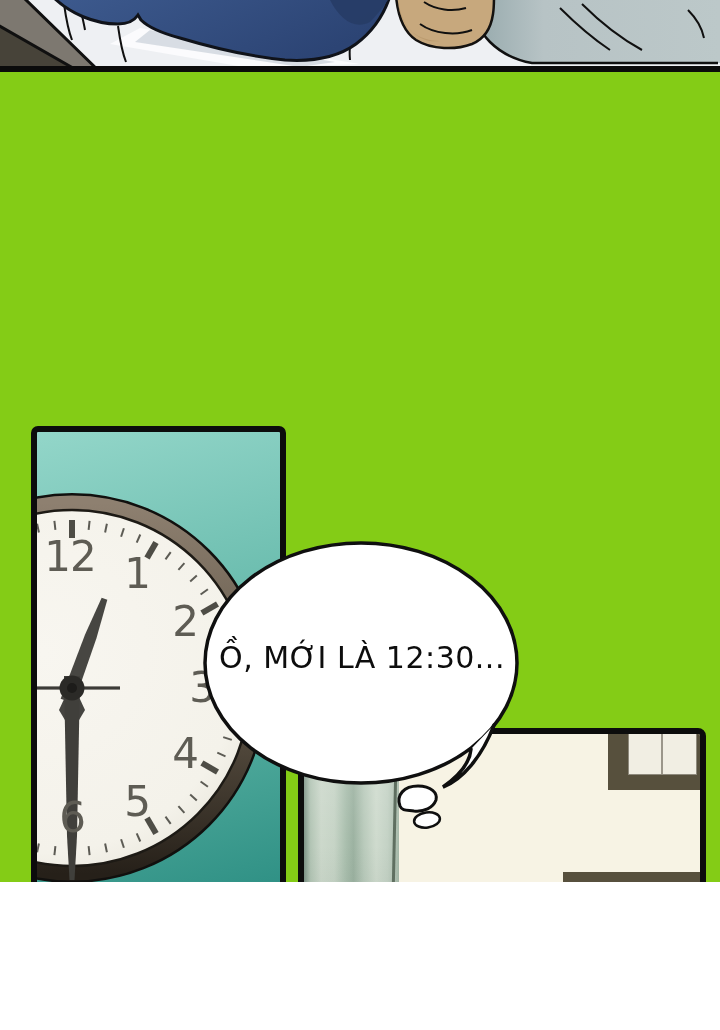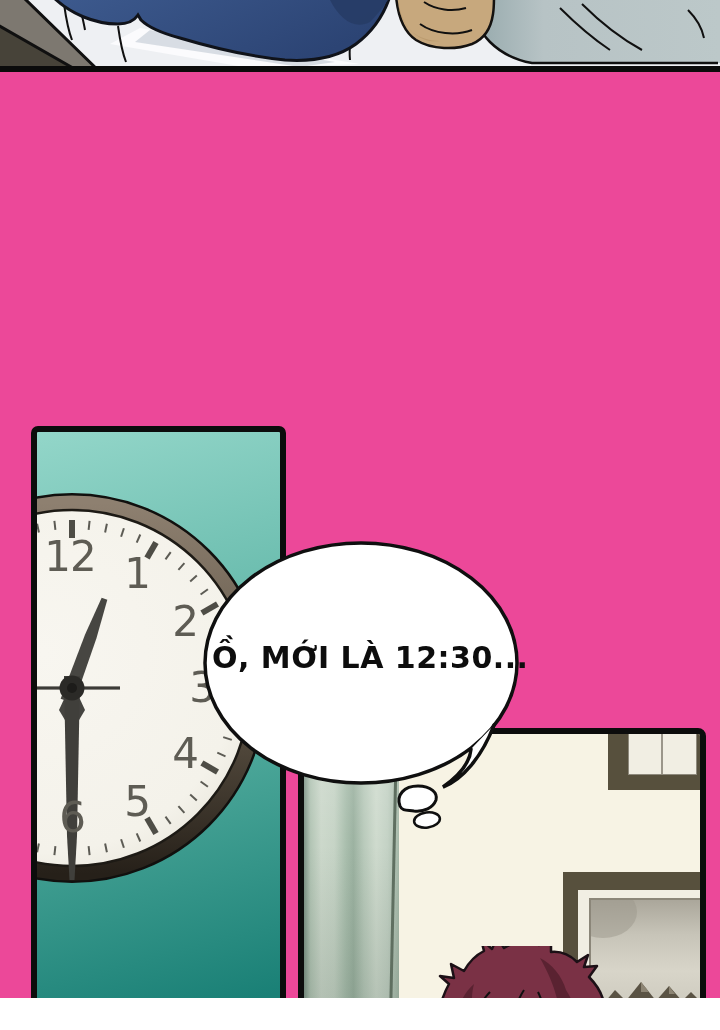--- a/index.html
+++ b/index.html
@@ -1,16 +1,16 @@
 <!DOCTYPE html>
 <html style="--panel-border: #0c0c0c; --teal-top: #93d6c9; --teal-bottom: #1a8076; --rim-light: #8e8070; --rim-dark: #262019; --face: #f6f4ee; --numeral: #5e5c54; --hand: #424140; --wall: #f7f3e4; --frame: #57503d; --mat: #f1eee3; --curtain-mid: #c2d1c3; --hair-main: #7a3145; --hair-dark: #55202e; --blanket: #355182; --pillow: #b7c3c5; --sheet: #eef0f3; --skin: #c7a87d; --nightstand-light: #7d7870; --nightstand-dark: #474339; --picture-sky: #d6d3c8; --picture-water: #5f5a4e;"><head>
 <meta charset="utf-8">
 <style>
   html,body{margin:0;padding:0;background:#fff;}
-  .page{position:relative;width:720px;height:998px;overflow:hidden;background:#ec4899;
+  .page{position:relative;width:720px;height:882px;overflow:hidden;background:#84cc16;
         font-family:"DejaVu Sans",sans-serif;}
   svg{display:block;}
 
   
   .strip{position:absolute;left:0;top:0;width:720px;height:72px;}
 
   
   .clock-panel{position:absolute;left:31px;top:426px;width:243px;height:614px;
     border:6px solid var(--panel-border);border-radius:7px 7px 0 0;overflow:hidden;
     background:linear-gradient(165deg,var(--teal-top) 0%,#5ab2a3 45%,var(--teal-bottom) 92%);}
@@ -34,21 +34,21 @@
   .pic1-divider{position:absolute;left:48%;top:0;width:1.5px;height:100%;background:#9b968a;}
   .frame2{position:absolute;left:259px;top:138px;width:140px;height:182px;background:var(--frame);}
   .mat2{position:absolute;left:15px;top:18px;width:125px;height:164px;background:var(--mat);}
   .pic2{position:absolute;left:26px;top:26px;width:114px;height:156px;}
   .hair-svg{position:absolute;left:120px;top:212px;width:200px;height:104px;}
 
   
   .bubble-wrap{position:absolute;left:195px;top:528px;width:330px;height:312px;}
   .bubble-svg{position:absolute;left:0;top:0;width:100%;height:100%;}
   .bubble-text{position:absolute;left:17px;top:106px;width:300px;height:48px;
-    text-align:center;font-weight:bold;font-size:30px;line-height:48px;color:#0d0d0d;
+    text-align:center;font-weight:normal;font-size:30px;line-height:48px;color:#0d0d0d;
     letter-spacing:.5px;white-space:nowrap;font-family:"DejaVu Sans",sans-serif;}
 
   
   .c-sheet{fill:var(--sheet);} .c-skin{fill:var(--skin);}
   .c-night-l{fill:var(--nightstand-light);} .c-night-d{fill:var(--nightstand-dark);}
   .c-hair{fill:var(--hair-main);stroke:#1c1016;stroke-width:2.5;stroke-linejoin:round;}
   .c-hair-d{fill:var(--hair-dark);}
   .outline{stroke:#101010;fill:none;}
 </style>
 </head>

